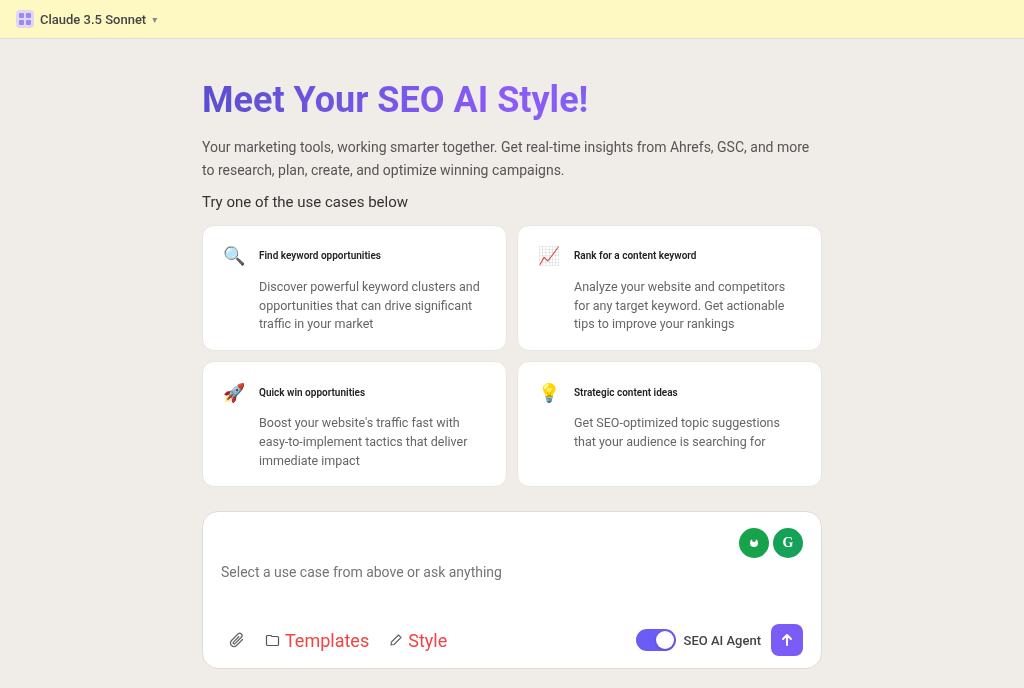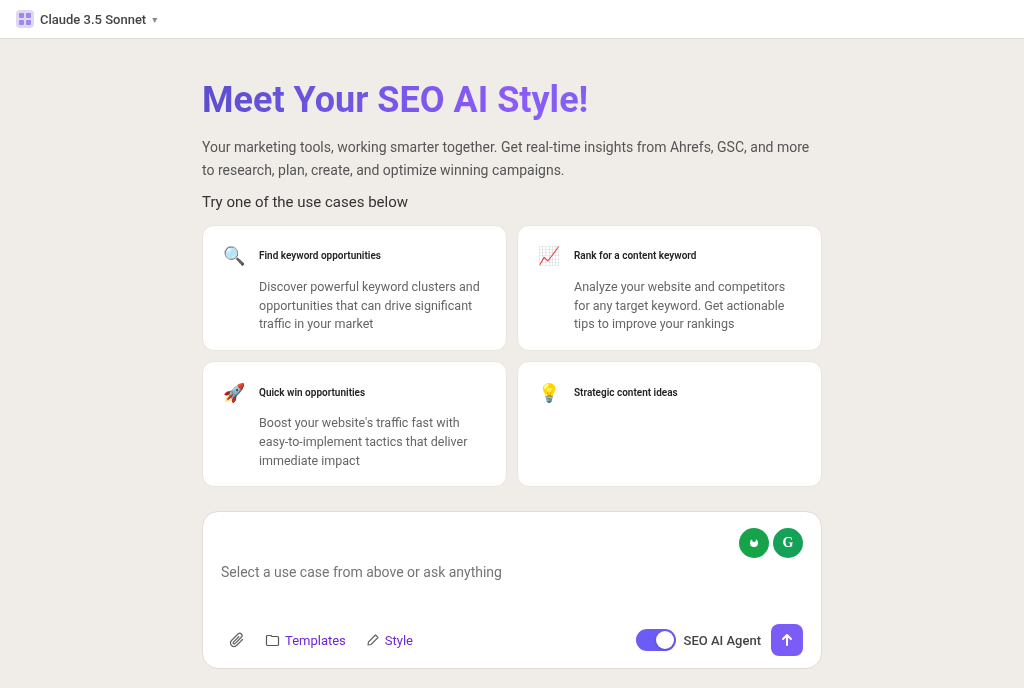--- a/index.html
+++ b/index.html
@@ -10,21 +10,21 @@
       min-height: 688px;
       width: 1024px;
     }
 
     
     .topbar {
       display: flex;
       align-items: center;
       padding: 10px 16px;
       border-bottom: 1px solid #e0ddd8;
-      background: #ffffff;
+      background: #fef9c3;
     }
     .model-selector {
       display: flex;
       align-items: center;
       gap: 6px;
       cursor: pointer;
       font-size: 13px;
       color: #444;
       font-weight: 500;
     }
@@ -156,26 +156,27 @@
     }
 
     .toolbar-left {
       display: flex;
       align-items: center;
       gap: 4px;
     }
 
     .toolbar-btn {
       display: flex;
+      align-items: center;
       gap: 5px;
       padding: 5px 8px;
       border-radius: 8px;
       cursor: pointer;
-      font-size: 13px;
-      color: #6d28d9;
+      font-size: 18px;
+      color: #ef4444;
       background: transparent;
       border: none;
       font-family: inherit;
     }
 
     .toolbar-right {
       display: flex;
       gap: 10px;
     }
 
@@ -305,20 +306,21 @@
           <span class="card-title">Quick win opportunities</span>
         </div>
         <p class="card-desc">Boost your website's traffic fast with easy-to-implement tactics that deliver immediate impact</p>
       </div>
 
       <div class="use-case-card">
         <div class="card-header">
           <div class="card-icon">💡</div>
           <span class="card-title">Strategic content ideas</span>
         </div>
+        <p class="card-desc">Get SEO-optimized topic suggestions that your audience is searching for</p>
       </div>
 
     </div>
 
     <div class="chat-container">
 
       
       <div class="ai-icons">
         <div class="ai-icon-bubble ai-icon-green" style="background:#16a34a; width:30px; height:30px; border-radius:50%; display:flex; align-items:center; justify-content:center;">
           <svg width="16" height="16" viewBox="0 0 16 16" fill="white">

